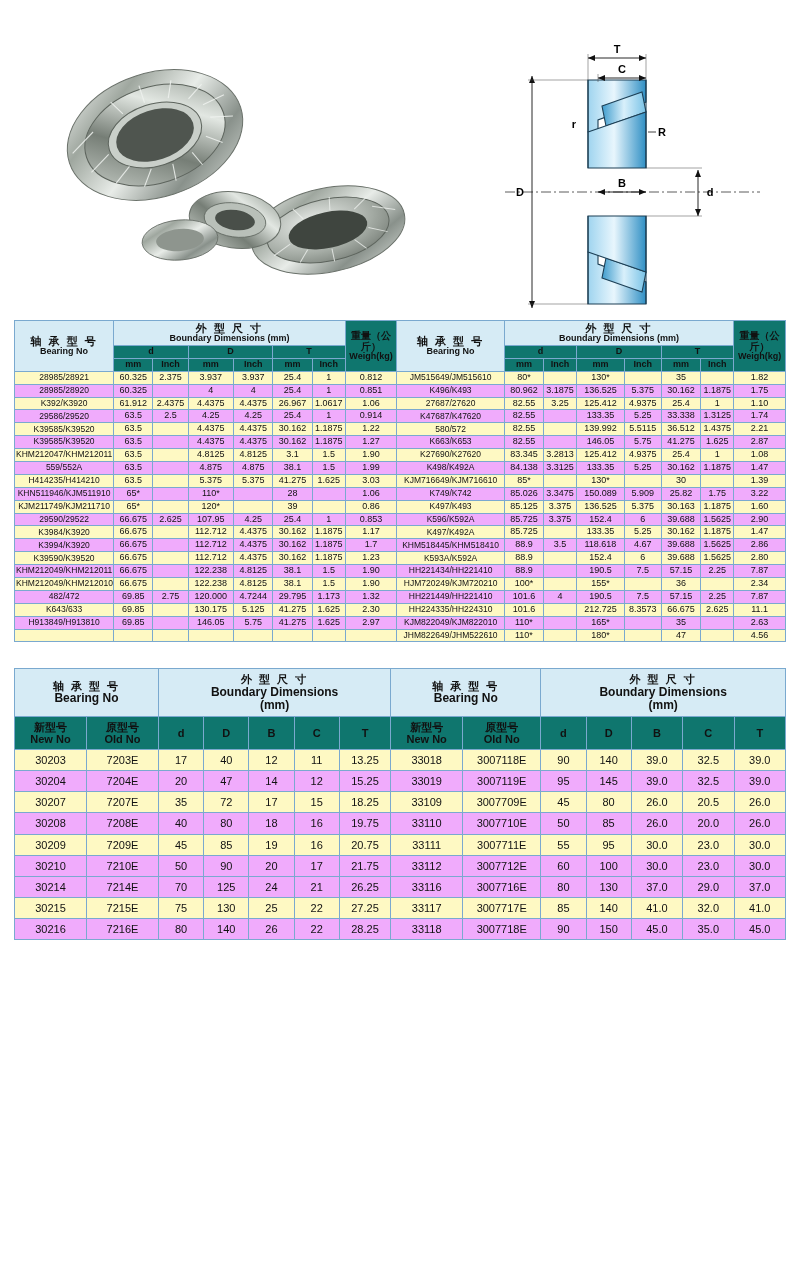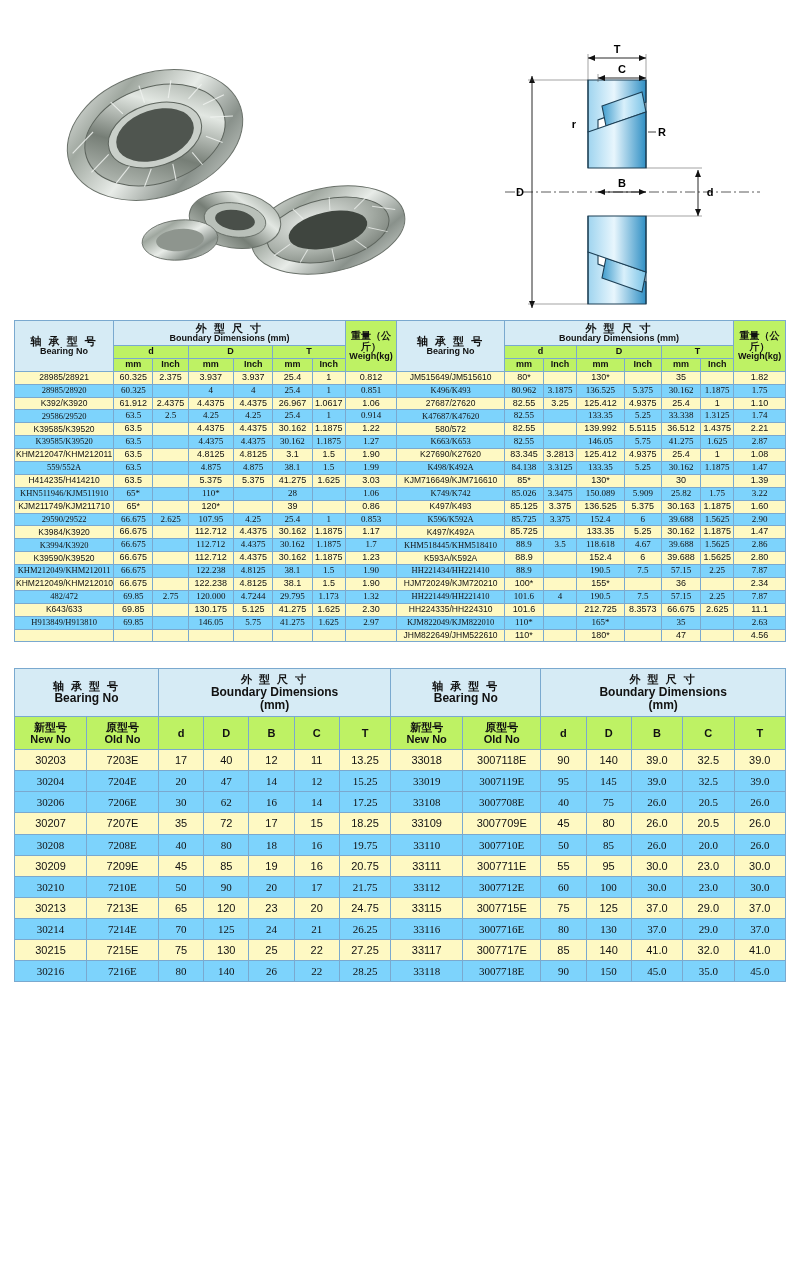--- a/index.html
+++ b/index.html
@@ -39,25 +39,25 @@
   .tbl1 td, .tbl1 th, .tbl2 td, .tbl2 th {
     border: 1px solid #7aa9cf;
     text-align: center;
     vertical-align: middle;
     font-size: 9px;
     padding: 1px 1px;
     line-height: 1.1;
   }
   .tbl1 { width: 772px; margin: 0 14px; table-layout: fixed; }
   .hdr-main { background: #d6ebf5; font-weight: bold; font-size: 11px; }
-  .hdr-sub  { background: #bef264; font-weight: bold; font-size: 9px; }
+  .hdr-sub  { background: #0f766e; font-weight: bold; font-size: 9px; }
   .cn { font-size: 11px; letter-spacing: 2px; }
   .cn-sm { font-size: 10px; }
   .rowA { background: #fef9c3; }
-  .rowB { background: #7dd3fc; font-family: Liberation Serif, serif; }
+  .rowB { background: #f0abfc; }
   .tbl1 td.nm { font-size: 8.5px; }
 
   .tbl2 {
     width: 772px; margin: 14px 14px 0 14px; table-layout: fixed;
   }
   .tbl2 td, .tbl2 th { font-size: 11px; padding: 4px 2px; }
   .tbl2 .hdr-main { font-size: 12px; }
   .tbl2 .hdr-sub { font-size: 11px; }
 
   .sep { height: 12px; }
@@ -765,36 +765,20 @@
           <td>12</td>
           <td>15.25</td>
           <td>33019</td>
           <td>3007119E</td>
           <td>95</td>
           <td>145</td>
           <td>39.0</td>
           <td>32.5</td>
           <td>39.0</td>
         </tr>
-        <tr class="rowB">
-          <td>30206</td>
-          <td>7206E</td>
-          <td>30</td>
-          <td>62</td>
-          <td>16</td>
-          <td>14</td>
-          <td>17.25</td>
-          <td>33108</td>
-          <td>3007708E</td>
-          <td>40</td>
-          <td>75</td>
-          <td>26.0</td>
-          <td>20.5</td>
-          <td>26.0</td>
-        </tr>
         <tr class="rowA">
           <td>30207</td>
           <td>7207E</td>
           <td>35</td>
           <td>72</td>
           <td>17</td>
           <td>15</td>
           <td>18.25</td>
           <td>33109</td>
           <td>3007709E</td>
@@ -845,36 +829,20 @@
           <td>17</td>
           <td>21.75</td>
           <td>33112</td>
           <td>3007712E</td>
           <td>60</td>
           <td>100</td>
           <td>30.0</td>
           <td>23.0</td>
           <td>30.0</td>
         </tr>
-        <tr class="rowA">
-          <td>30213</td>
-          <td>7213E</td>
-          <td>65</td>
-          <td>120</td>
-          <td>23</td>
-          <td>20</td>
-          <td>24.75</td>
-          <td>33115</td>
-          <td>3007715E</td>
-          <td>75</td>
-          <td>125</td>
-          <td>37.0</td>
-          <td>29.0</td>
-          <td>37.0</td>
-        </tr>
         <tr class="rowB">
           <td>30214</td>
           <td>7214E</td>
           <td>70</td>
           <td>125</td>
           <td>24</td>
           <td>21</td>
           <td>26.25</td>
           <td>33116</td>
           <td>3007716E</td>

